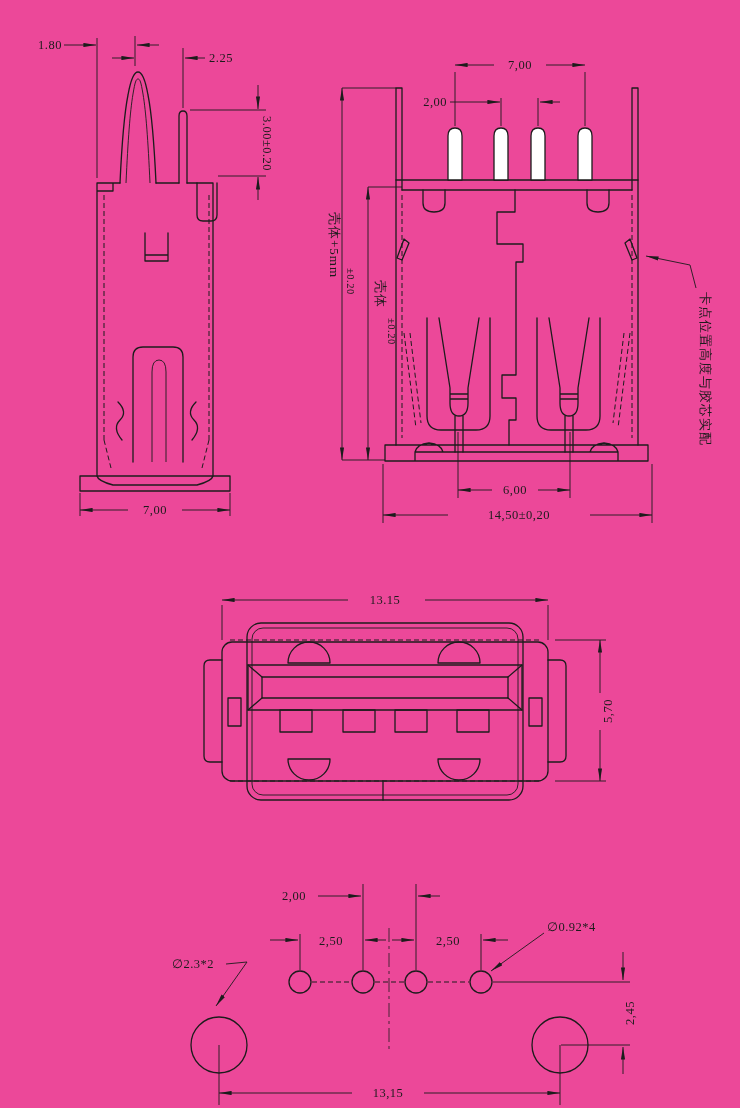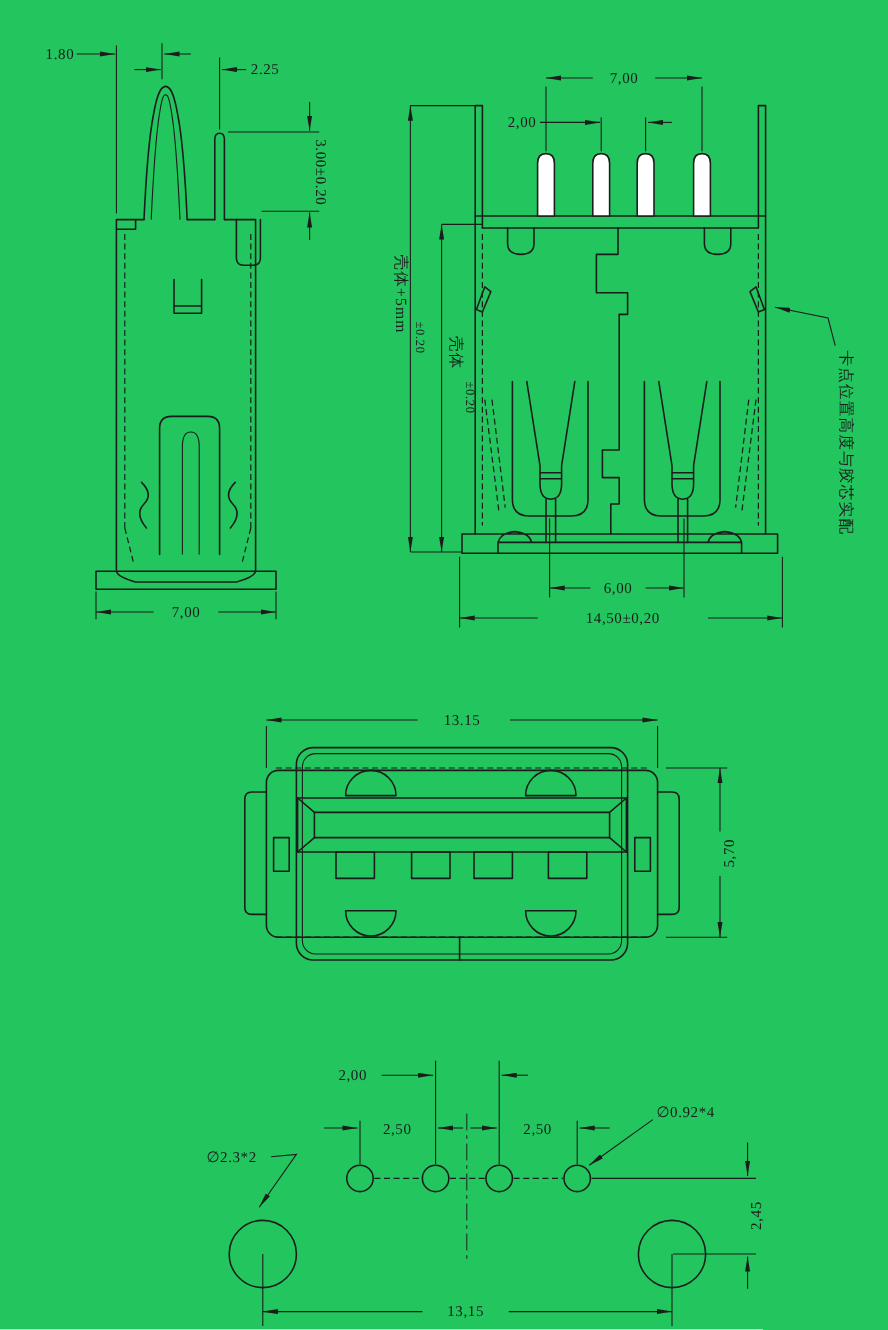--- a/index.html
+++ b/index.html
@@ -1,16 +1,16 @@
 <!DOCTYPE html>
 <html><head>
 <meta charset="utf-8">
 <style>
   html,body{margin:0;padding:0;background:#ffffff;}
-  .sheet{position:relative;width:740px;height:1108px;background:#22c55e;overflow:hidden;
+  .sheet{position:relative;width:740px;height:1108px;background:#ec4899;overflow:hidden;
          font-family:"Liberation Serif","DejaVu Serif",serif;}
   svg{display:block;}
   .ol{fill:none;stroke:#1c1c1c;stroke-width:1.3;stroke-linejoin:round;stroke-linecap:round;}
   .thin{fill:none;stroke:#1c1c1c;stroke-width:0.9;stroke-linejoin:round;}
   .hid{fill:none;stroke:#1c1c1c;stroke-width:1;stroke-dasharray:5,3;}
   .cl{fill:none;stroke:#1c1c1c;stroke-width:0.8;stroke-dasharray:14,4,3,4;}
   .dim{fill:none;stroke:#1c1c1c;stroke-width:0.9;}
   .wf{fill:#ffffff;stroke:#1c1c1c;stroke-width:1.3;stroke-linejoin:round;}
   text{fill:#1c1c1c;font-size:12.5px;letter-spacing:0.5px;}
   .cjk{font-size:13px;letter-spacing:1px;}

